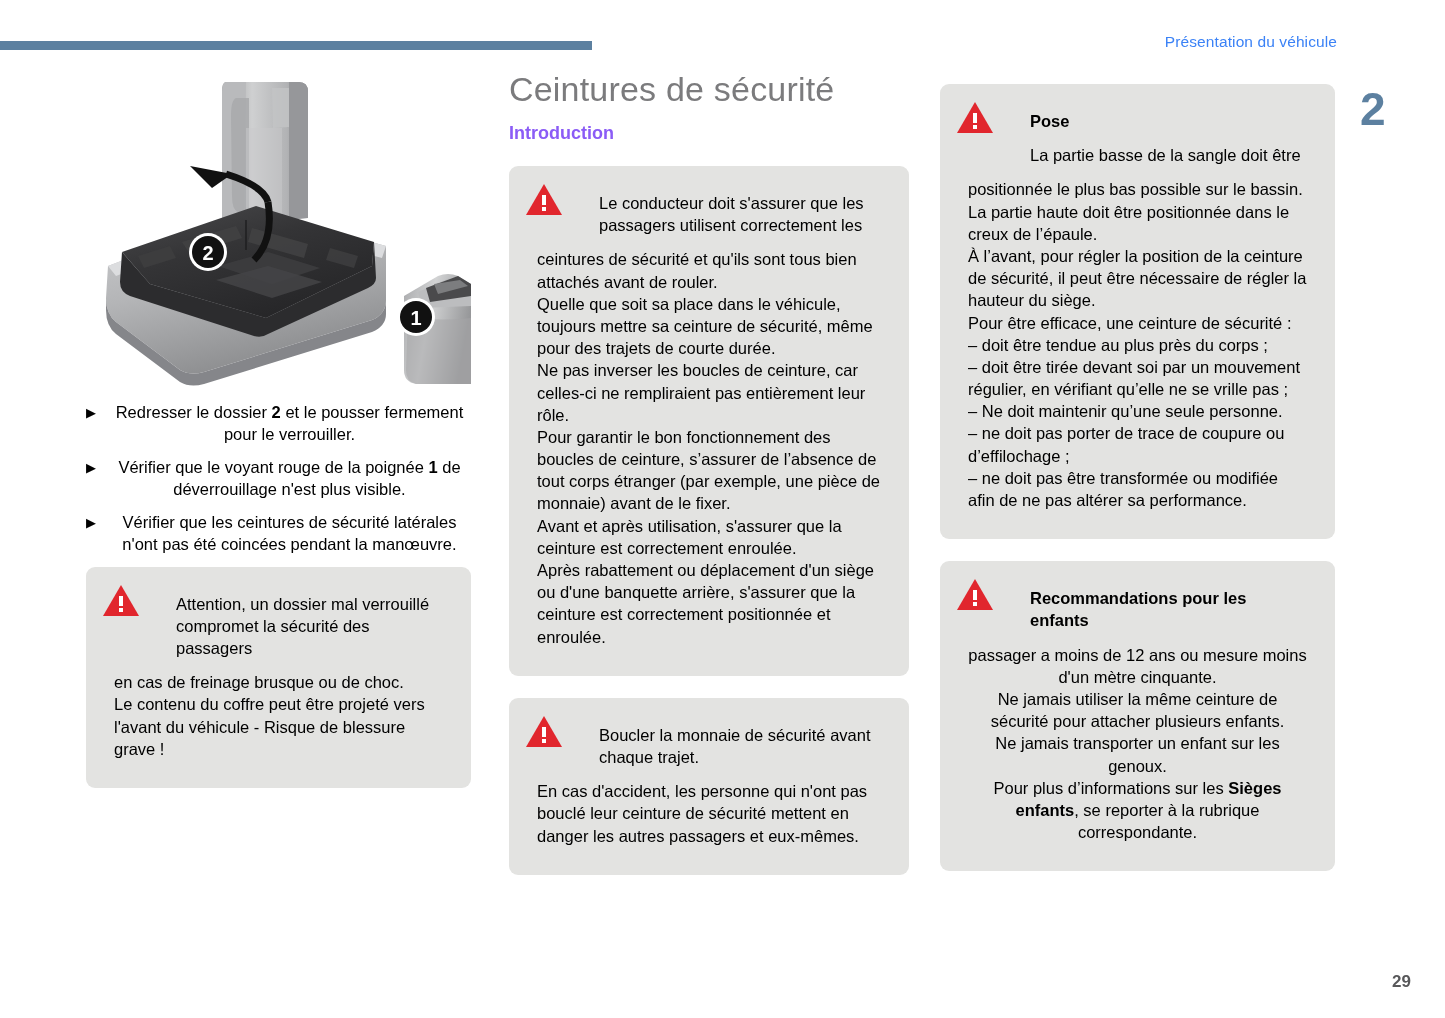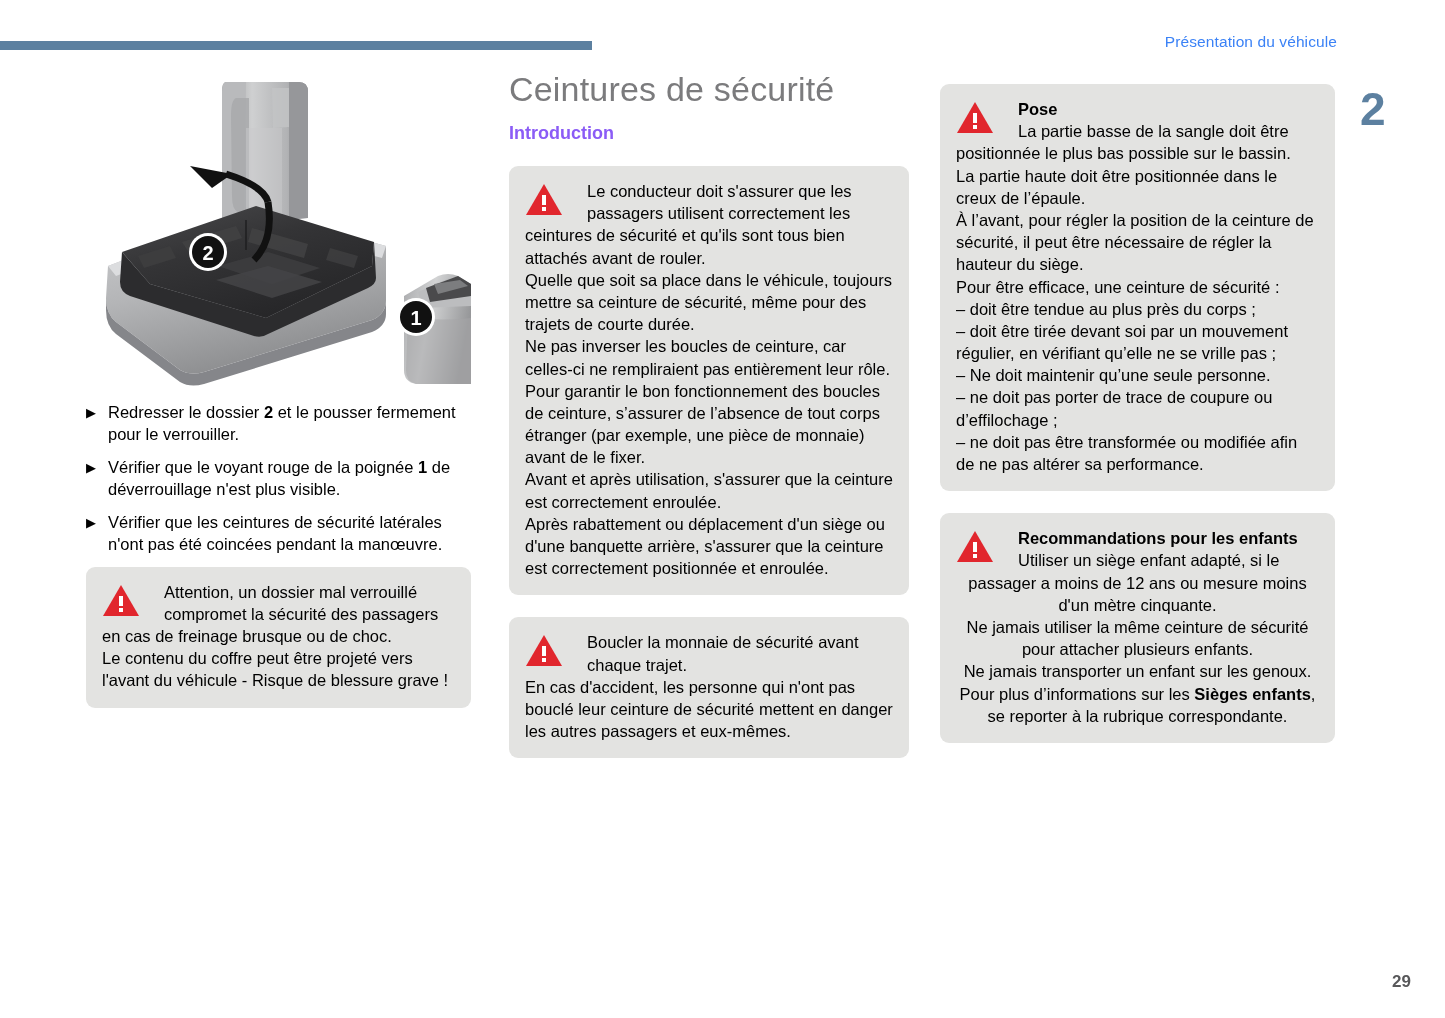--- a/index.html
+++ b/index.html
@@ -77,34 +77,34 @@
     line-height: 1.33;
   }
   .bullet-marker {
     flex: 0 0 auto;
     width: 22px;
     padding-top: 4px;
     font-size: 13px;
     line-height: 1;
     color: #000;
   }
-  .bullet-text { flex: 1 1 auto; }
+  .bullet-text { flex: 1 1 auto; text-align: center; }
   .bullet-text b { font-weight: bold; }
 
   
   .warn-box {
     position: relative;
     background: #e3e3e1;
     border-radius: 9px;
     padding: 14px 16px 16px 16px;
     margin-bottom: 22px;
     font-size: 16.5px;
     line-height: 1.345;
   }
-  .warn-box p { margin: 0; }
+  .warn-box p { margin: 12px; }
   .warn-box .indent1,
   .warn-box .indent2 {
     padding-left: 62px;
   }
   .warn-tri {
     position: absolute;
     left: 16px;
     top: 17px;
     width: 38px;
     height: 33px;
@@ -277,20 +277,19 @@
 – ne doit pas être transformée ou modifiée afin de ne pas altérer sa performance.</p>
   </div>
 
   <div class="warn-box">
     <svg class="warn-tri" viewBox="0 0 38 33">
       <path d="M19 1 L37 32 L1 32 Z" fill="#e1262d"></path>
       <rect x="17" y="12" width="4" height="10" fill="#ffffff"></rect>
       <rect x="17" y="24" width="4" height="4" fill="#ffffff"></rect>
     </svg>
     <p class="indent1 warn-title">Recommandations pour les enfants</p>
-    <p class="indent2">Utiliser un siège enfant adapté, si le</p>
     <p style="white-space: pre-line; text-align: center;"><span>passager a moins de 12 ans ou mesure moins d'un mètre cinquante.
 Ne jamais utiliser la même ceinture de sécurité pour attacher plusieurs enfants.
 Ne jamais transporter un enfant sur les genoux.
 Pour plus d’informations sur les </span><b>Sièges enfants</b><span>, se reporter à la rubrique correspondante.</span></p>
   </div>
 
 </div>
 
 </body></html>

